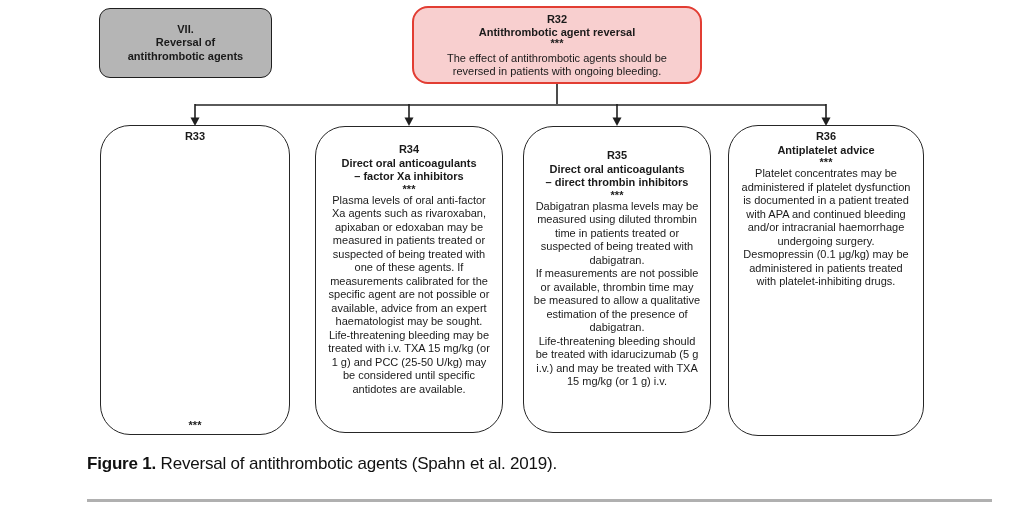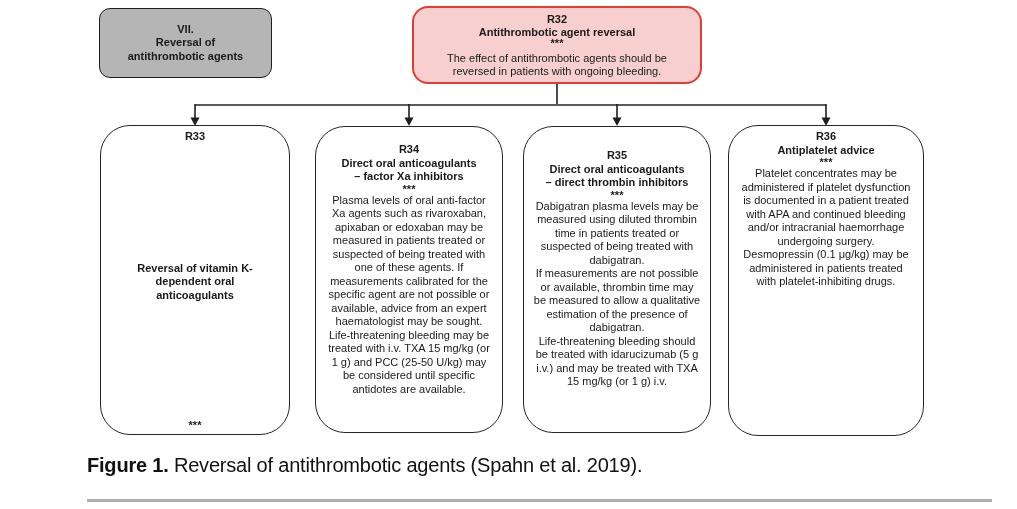--- a/index.html
+++ b/index.html
@@ -40,21 +40,21 @@
   .leaf .stars { line-height: 10px; }
   .leaf .bdy { margin-top: 0; white-space: pre-line; }
 
   .leaf-r33 { left: 100px; top: 125px; width: 190px; height: 310px; justify-content: space-between; }
   .leaf-r34 { left: 315px; top: 126px; width: 188px; height: 307px; padding-top: 16px; }
   .leaf-r35 { left: 523px; top: 126px; width: 188px; height: 307px; padding-top: 22px; }
   .leaf-r36 { left: 728px; top: 125px; width: 196px; height: 311px; }
 
   .connectors { position: absolute; left: 0; top: 0; width: 1017px; height: 509px; pointer-events: none; }
 
-  .caption { position: absolute; left: 87px; top: 454px; font-size: 20px; letter-spacing: -0.2px; color: #111; }
+  .caption { position: absolute; left: 87px; top: 454px; font-size: 17px; letter-spacing: -0.2px; color: #111; }
   .caption .label { font-weight: bold; }
   .credit { position: absolute; left: 90px; top: 481px; font-size: 11.5px; color: #111; }
   .divider { position: absolute; left: 87px; top: 499px; width: 905px; height: 3px; background: #b0b0b0; }
 </style>
 </head>
 <body>
 
 <div class="canvas">
 
   <svg class="connectors" width="1017" height="509" viewBox="0 0 1017 509" xmlns="http://www.w3.org/2000/svg">
@@ -79,23 +79,20 @@
   <div class="node r32-box">
     <div class="nid">R32</div>
     <div class="ttl">Antithrombotic agent reversal</div>
     <div class="stars">***</div>
     <div class="bdy">The effect of antithrombotic agents should be
 reversed in patients with ongoing bleeding.</div>
   </div>
 
   <div class="node leaf leaf-r33">
     <div class="nid">R33</div>
-    <div class="ttl">Reversal of vitamin K-
-dependent oral
-anticoagulants</div>
     <div class="stars">***</div>
   </div>
 
   <div class="node leaf leaf-r34">
     <div class="nid">R34</div>
     <div class="ttl">Direct oral anticoagulants
 – factor Xa inhibitors</div>
     <div class="stars">***</div>
     <div class="bdy">Plasma levels of oral anti-factor Xa agents such as rivaroxaban, apixaban or edoxaban may be measured in patients treated or suspected of being treated with one of these agents. If measurements calibrated for the specific agent are not possible or available, advice from an expert haematologist may be sought. Life-threatening bleeding may be treated with i.v. TXA 15 mg/kg (or 1 g) and PCC (25-50 U/kg) may be considered until specific antidotes are available.</div>
   </div>

